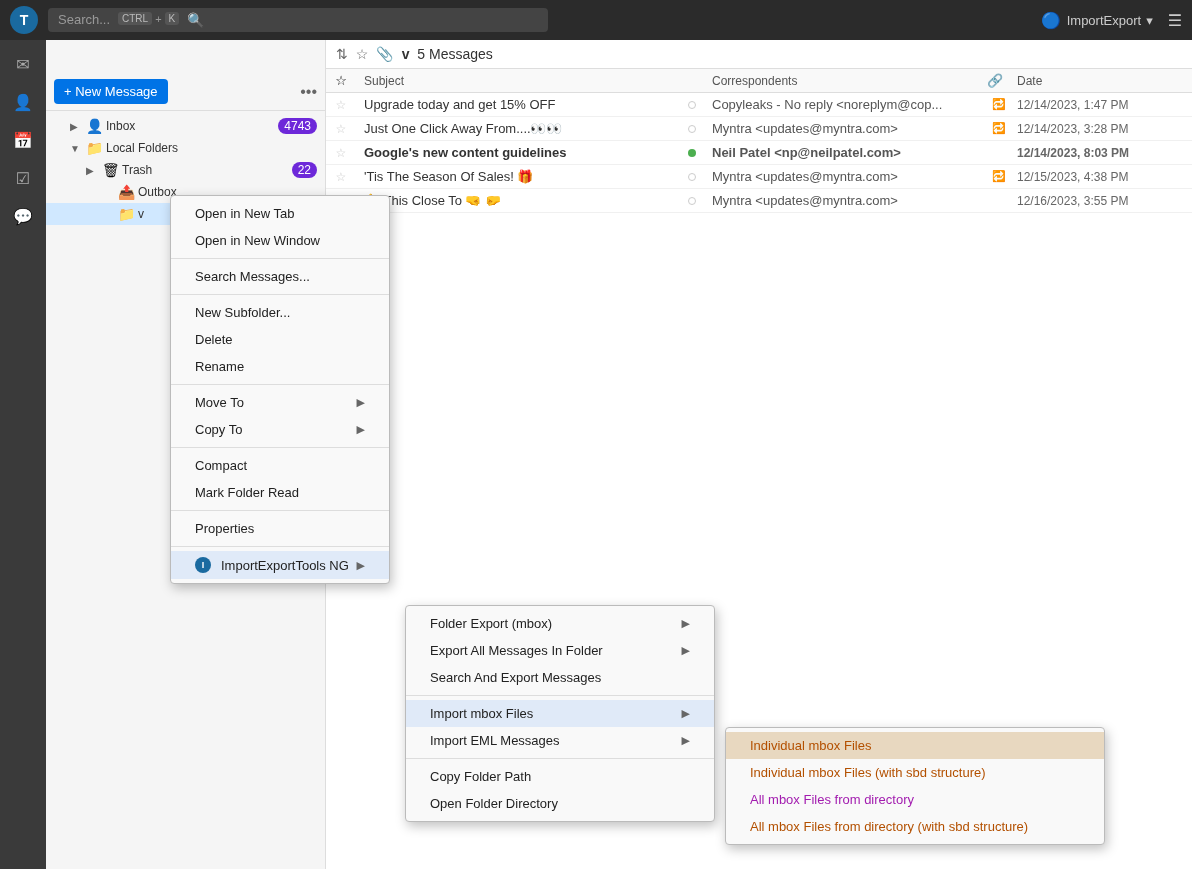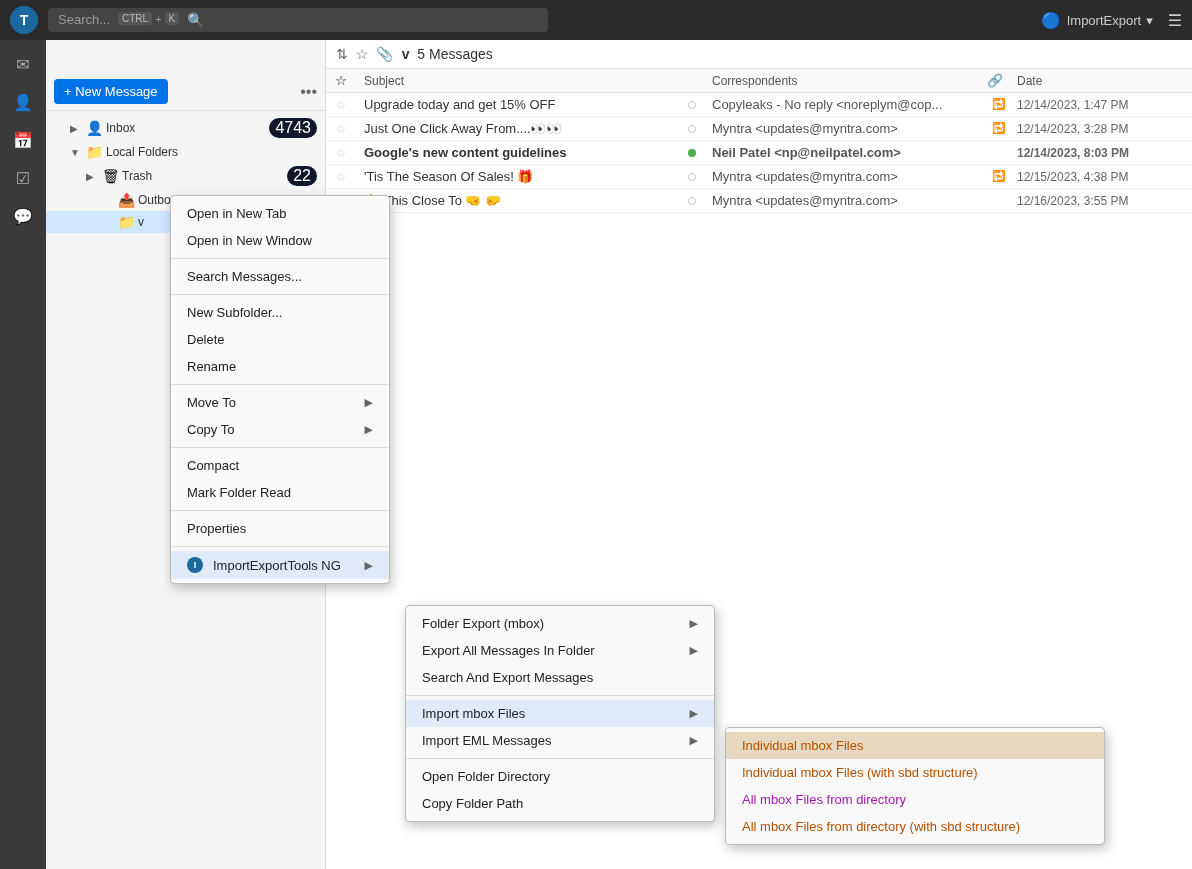--- a/index.html
+++ b/index.html
@@ -170,24 +170,24 @@
     .folder-icon {
       font-size: 14px;
       width: 16px;
     }
     .folder-name {
       flex: 1;
       font-size: 12px;
       color: #333;
     }
     .folder-badge {
-      background: #0f172a;
+      background: #6d28d9;
       color: white;
       border-radius: 10px;
-      font-size: 16px;
+      font-size: 12px;
       padding: 1px 6px;
     }
     .folder-item.indent-1 { padding-left: 24px; }
     .folder-item.indent-2 { padding-left: 40px; }
     .folder-item.indent-3 { padding-left: 56px; }
 
     
     .message-area {
       flex: 1;
       display: flex;
@@ -257,21 +257,21 @@
       border: 1px solid #bbb;
       border-radius: 4px;
       box-shadow: 2px 4px 12px rgba(0,0,0,0.25);
       min-width: 220px;
       z-index: 100;
       padding: 4px 0;
     }
     .ctx-item {
       display: flex;
       align-items: center;
-      padding: 6px 16px;
+      padding: 6px 24px;
       cursor: pointer;
       font-size: 13px;
       color: #222;
       gap: 5px;
       position: relative;
       justify-content: flex-end;
     }
     .ctx-item .arrow {
       margin-left: auto;
       color: #666;
@@ -544,24 +544,24 @@
   <div class="ctx-item highlighted">
     <span class="ctx-item-label">Import mbox Files</span>
     <span class="arrow">▶</span>
   </div>
   <div class="ctx-item">
     <span class="ctx-item-label">Import EML Messages</span>
     <span class="arrow">▶</span>
   </div>
   <div class="ctx-separator"></div>
   <div class="ctx-item">
+    <span class="ctx-item-label">Copy Folder Path</span>
+  </div>
+  <div class="ctx-item">
     <span class="ctx-item-label">Open Folder Directory</span>
-  </div>
-  <div class="ctx-item">
-    <span class="ctx-item-label">Copy Folder Path</span>
   </div>
 </div>
 
 <div class="submenu-mbox">
   <div class="ctx-item" style="background:#e8d8c0; color:#b35000;">
     <span class="ctx-item-label">Individual mbox Files</span>
   </div>
   <div class="ctx-item" style="color:#b35000;">
     <span class="ctx-item-label">Individual mbox Files (with sbd structure)</span>
   </div>

